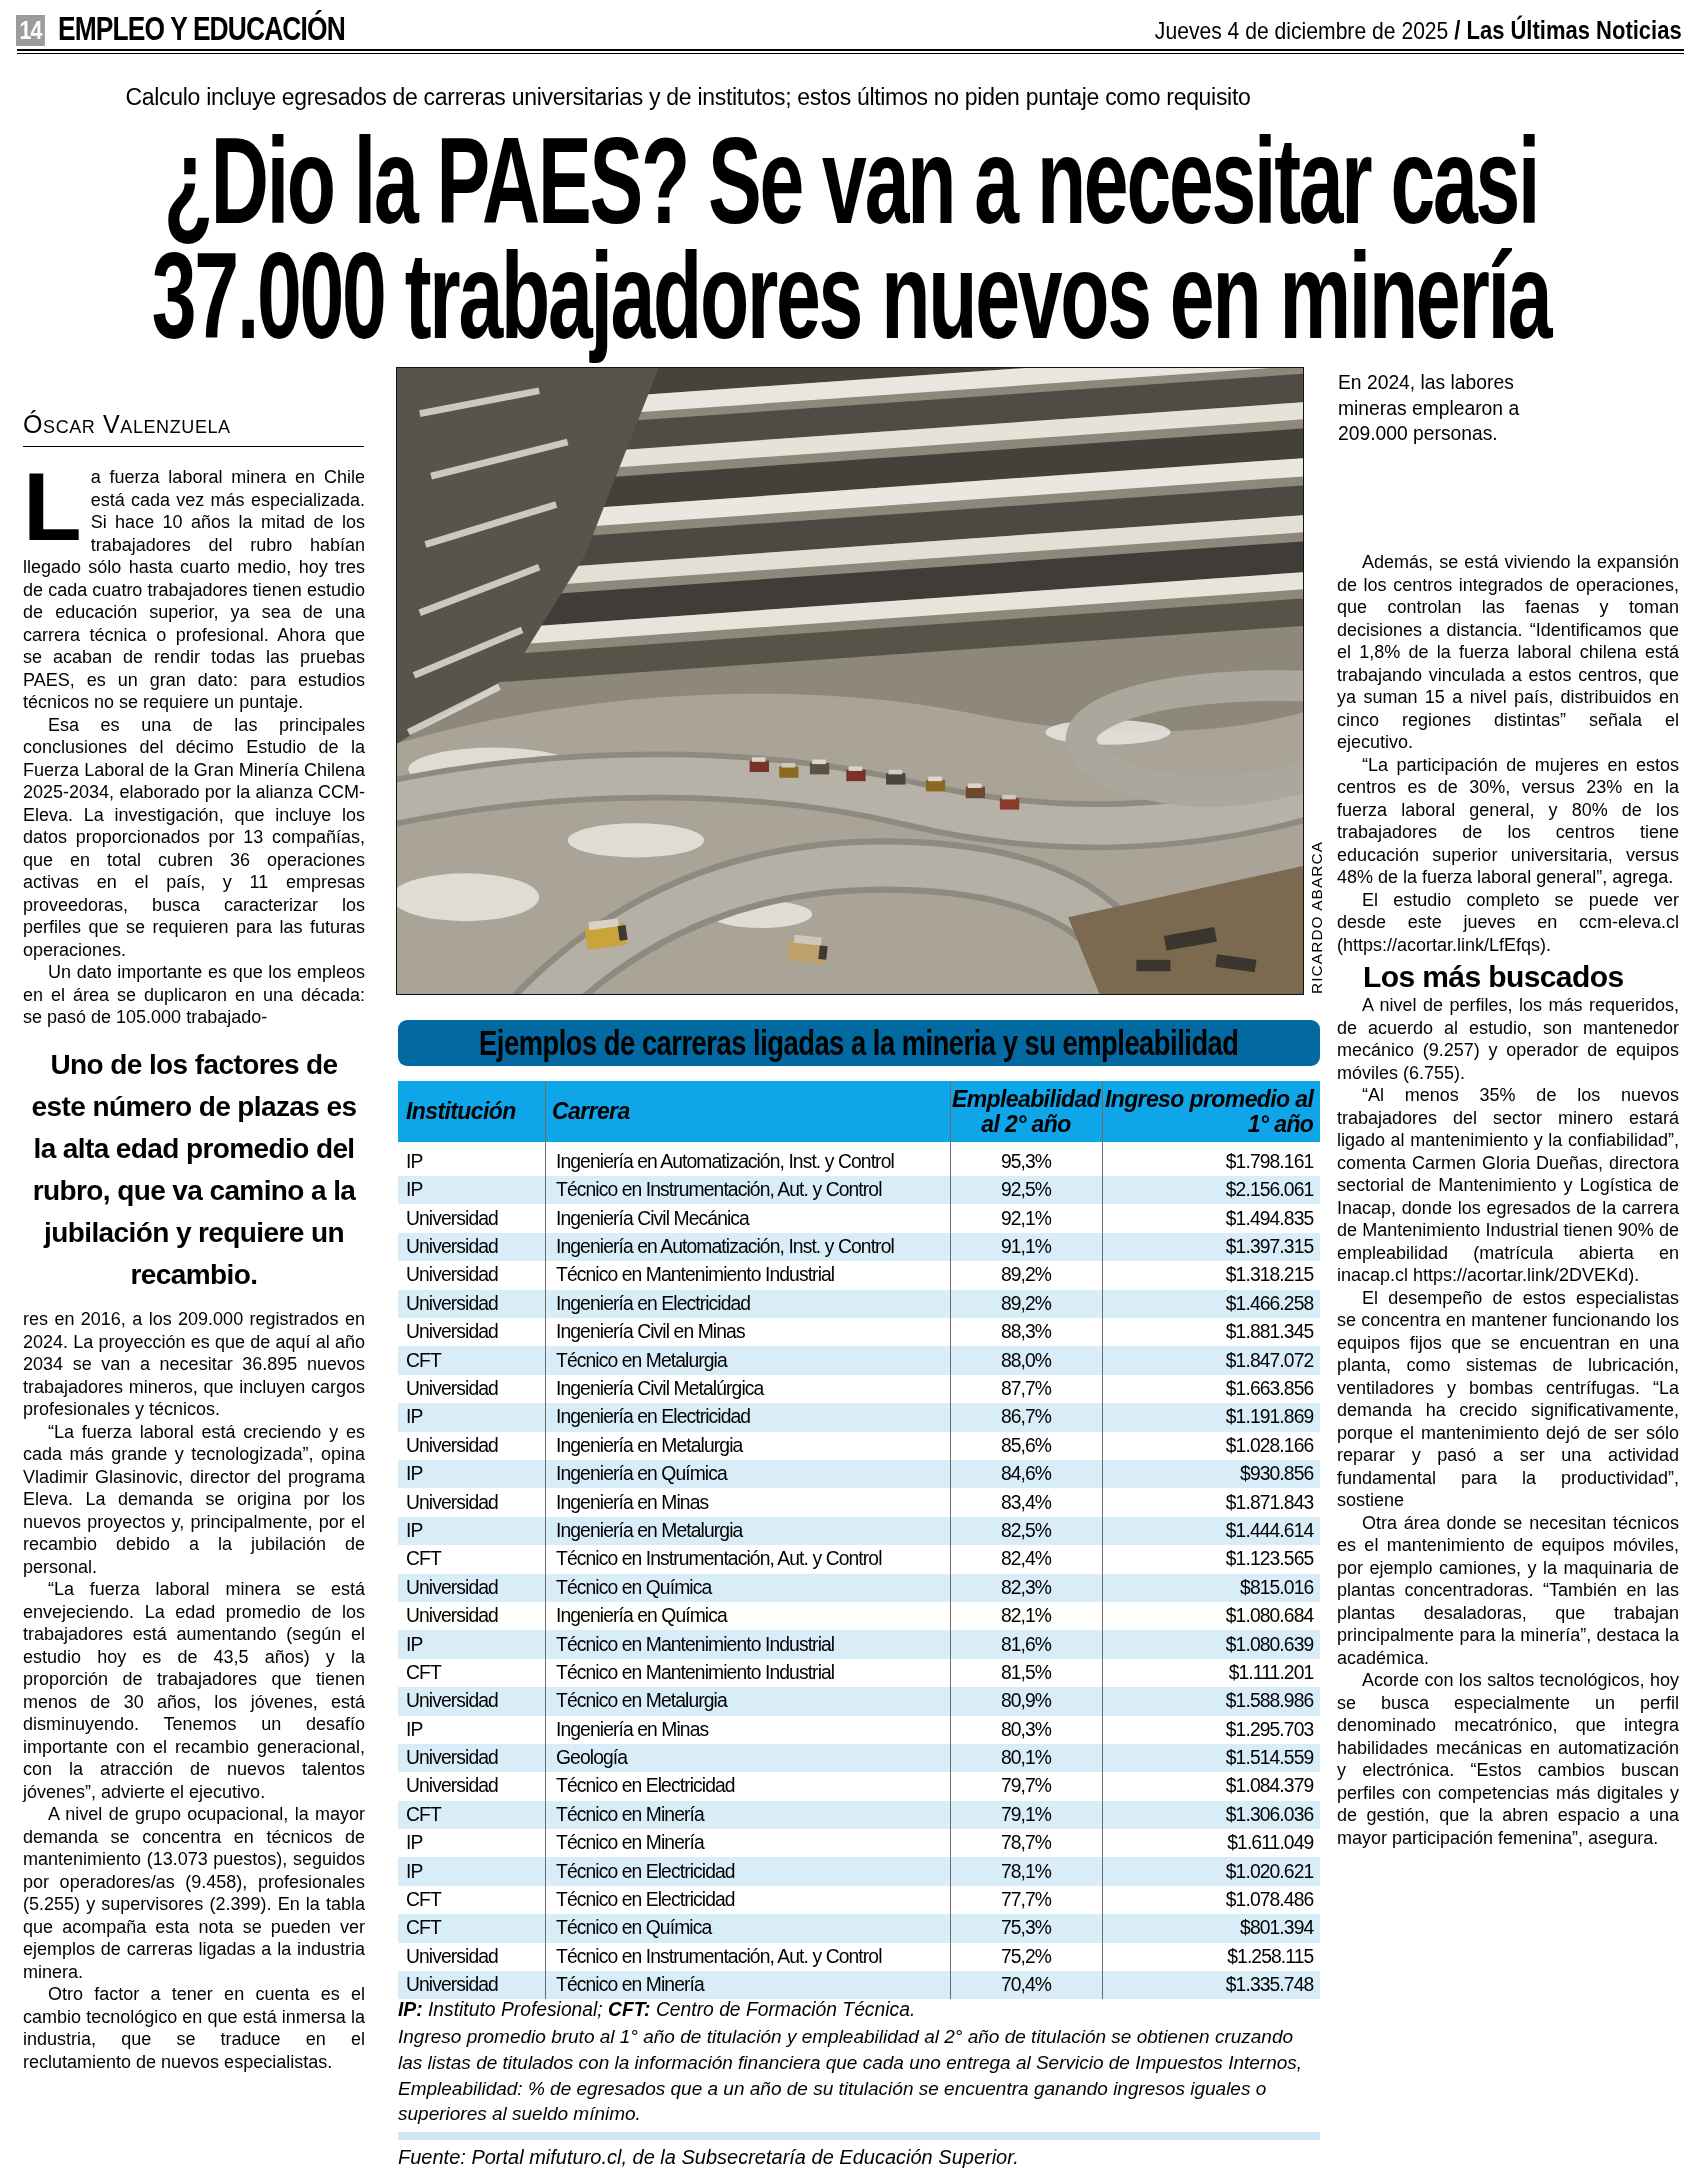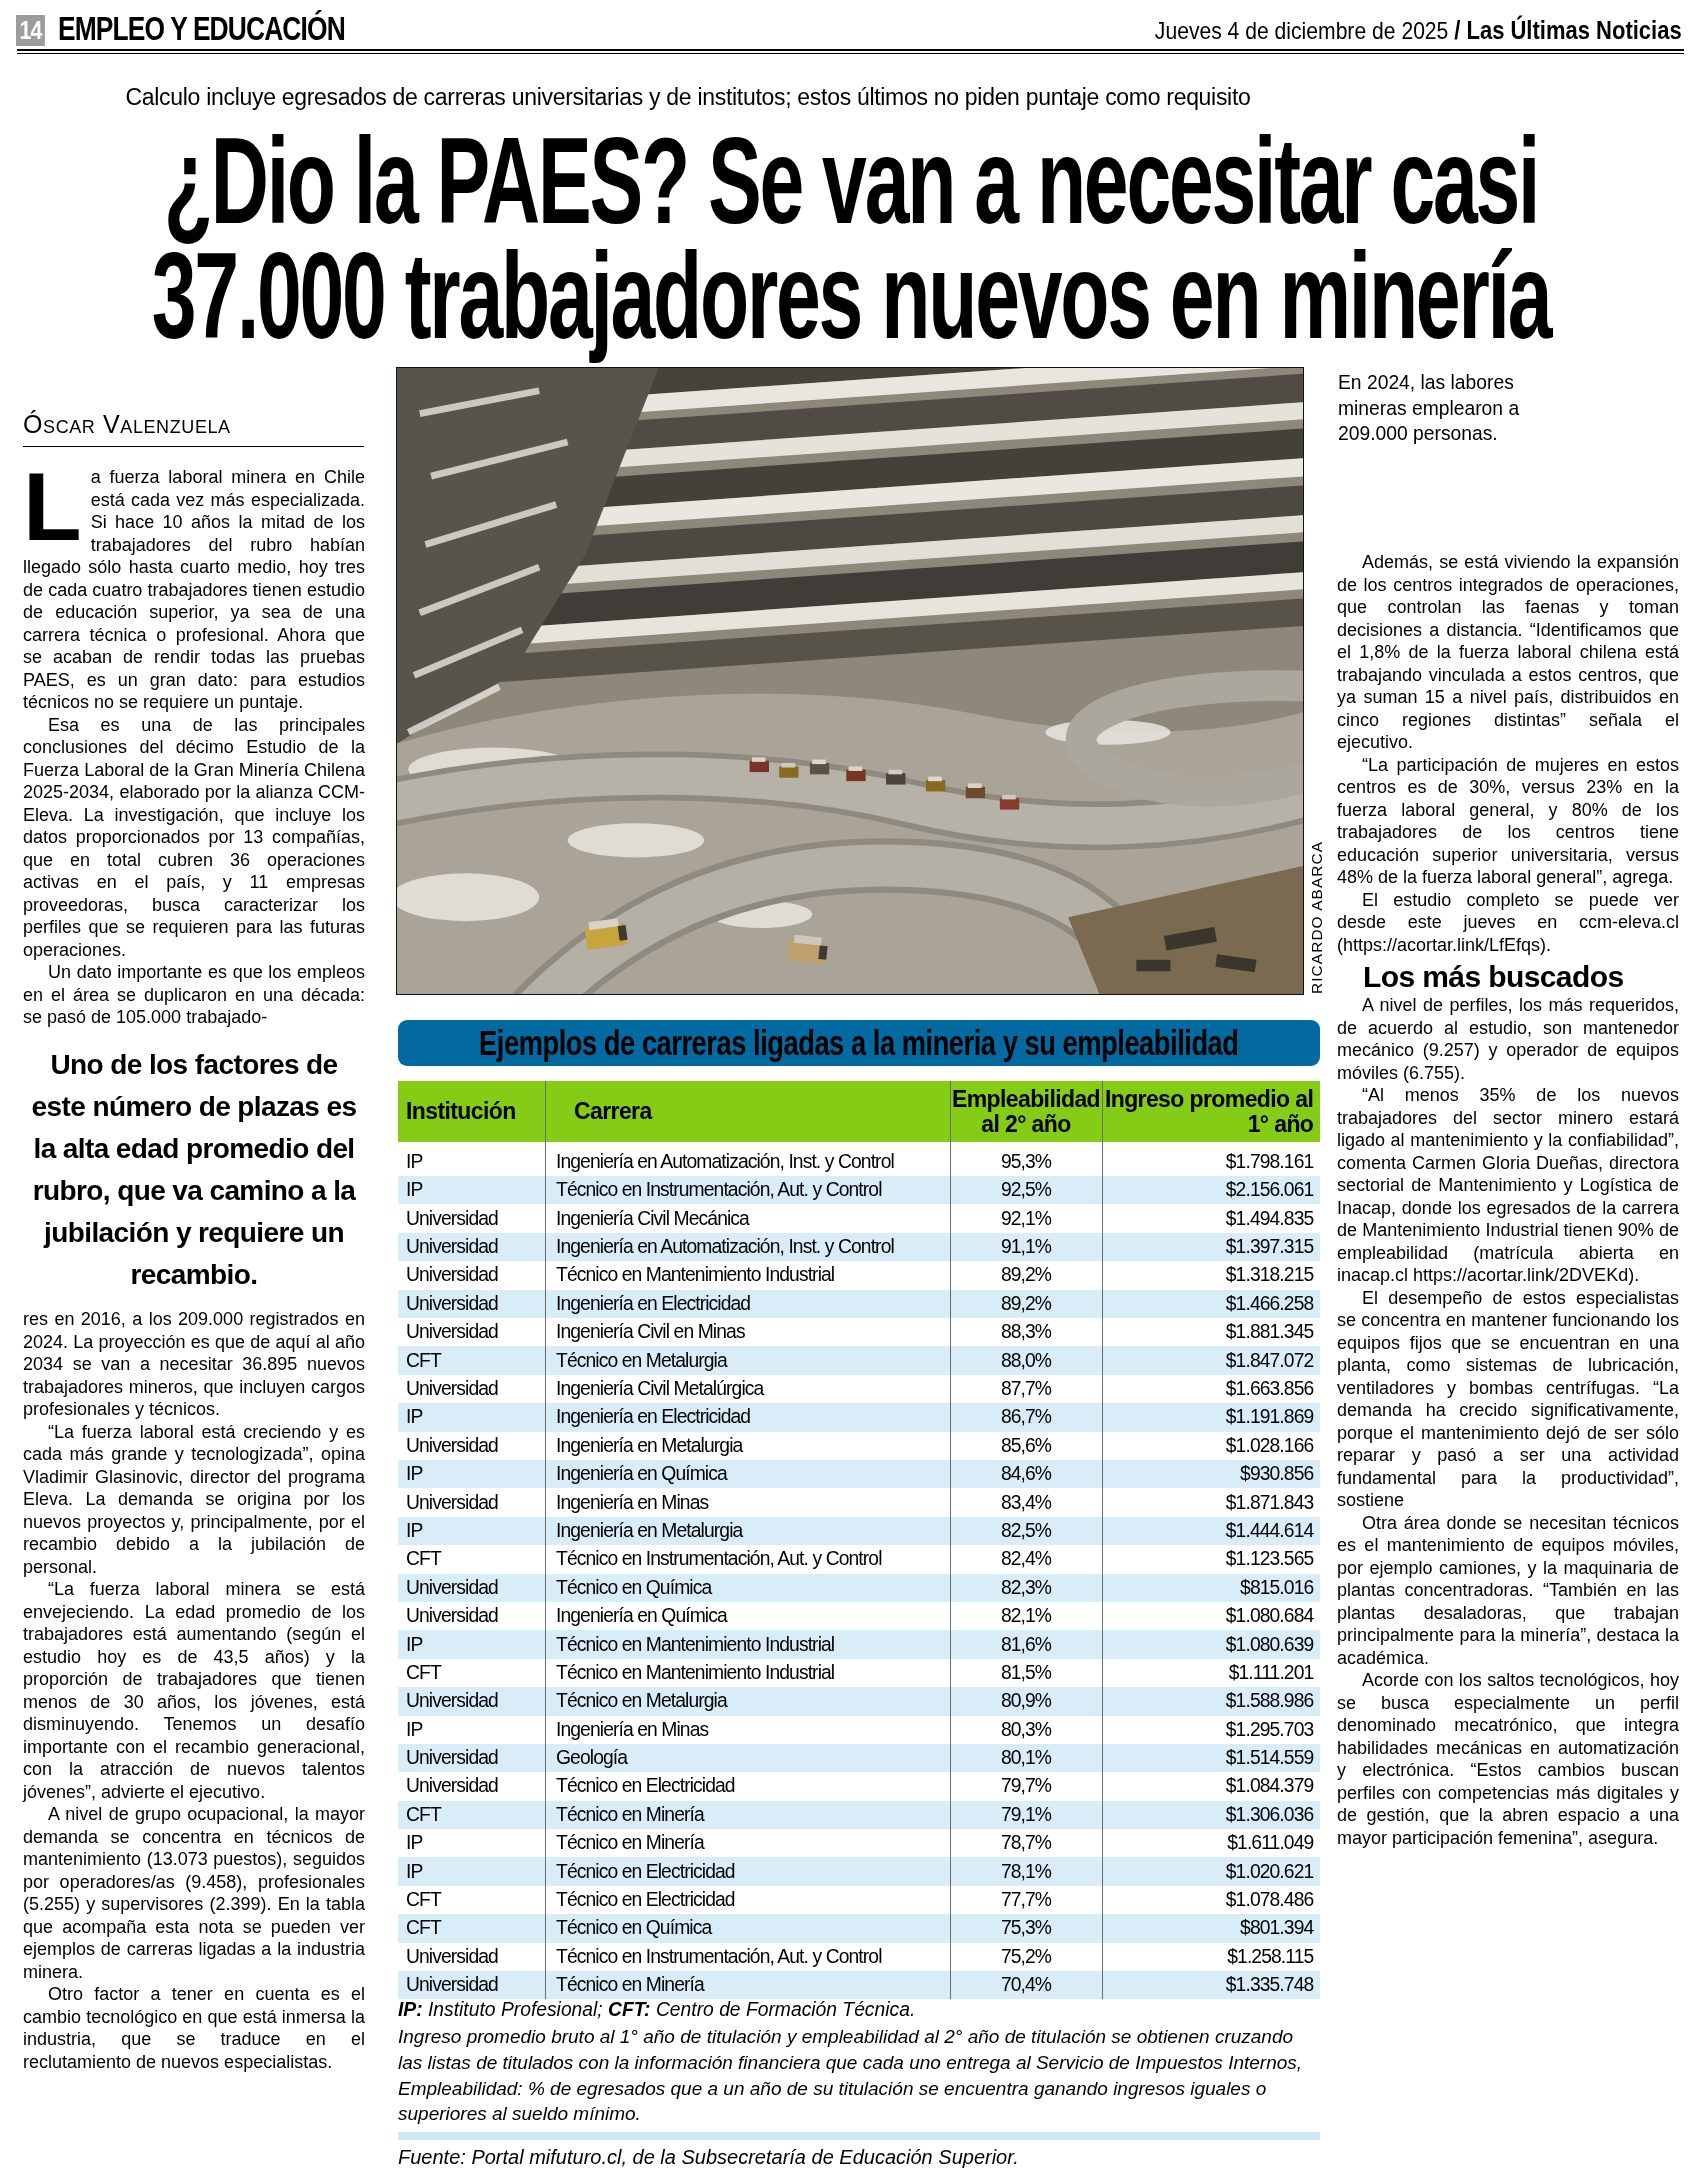--- a/index.html
+++ b/index.html
@@ -44,24 +44,24 @@
   .photo svg{display:block;width:100%;height:100%;}
   .credit{position:absolute;left:1308px;top:877px;height:117px;writing-mode:vertical-rl;
           transform:rotate(180deg);font-size:15.4px;letter-spacing:1.1px;white-space:nowrap;}
   .caption{position:absolute;left:1338px;top:370px;width:233px;font-size:19.3px;line-height:25.6px;text-align:left;}
 
   
   .minitable{position:absolute;left:398px;top:1020px;width:922px;}
   .tbl-title{height:46px;background:#0369a1;border-radius:9px;display:flex;align-items:center;justify-content:center;}
   .tbl-title span{font-weight:700;font-size:35px;letter-spacing:-0.6px;transform:scaleX(.78);white-space:nowrap;}
   .tbl-body{position:relative;margin-top:15px;}
-  .tbl-head{display:grid;grid-template-columns:147px 405px 152px 217px;background:#84cc16;height:61px;align-items:center;}
+  .tbl-head{display:grid;grid-template-columns:147px 405px 152px 217px;background:#0ea5e9;height:61px;align-items:center;font-style:italic;}
   .tbl-head .h{font-weight:700;font-size:23px;line-height:25px;letter-spacing:-0.6px;}
   .h-inst{padding-left:8px;}
-  .h-carr{padding-left:29px;}
+  .h-carr{padding-left:7px;}
   .h-emp{text-align:center;}
   .h-ing{text-align:right;padding-right:5.7px;}
   .tbl-gap{height:5.7px;background:#fff;}
   .rows .row{display:grid;grid-template-columns:147px 405px 152px 217px;height:28.4px;align-items:center;}
   .rows .row:nth-of-type(even){background:#d9edf9;}
   .rows .c{font-size:19.3px;letter-spacing:-0.9px;white-space:nowrap;overflow:hidden;}
   .c-inst{padding-left:8px;}
   .c-carr{padding-left:11px;}
   .c-emp{text-align:center;font-size:20.5px;}
   .c-ing{text-align:right;padding-right:5.7px;font-size:20.5px;}

